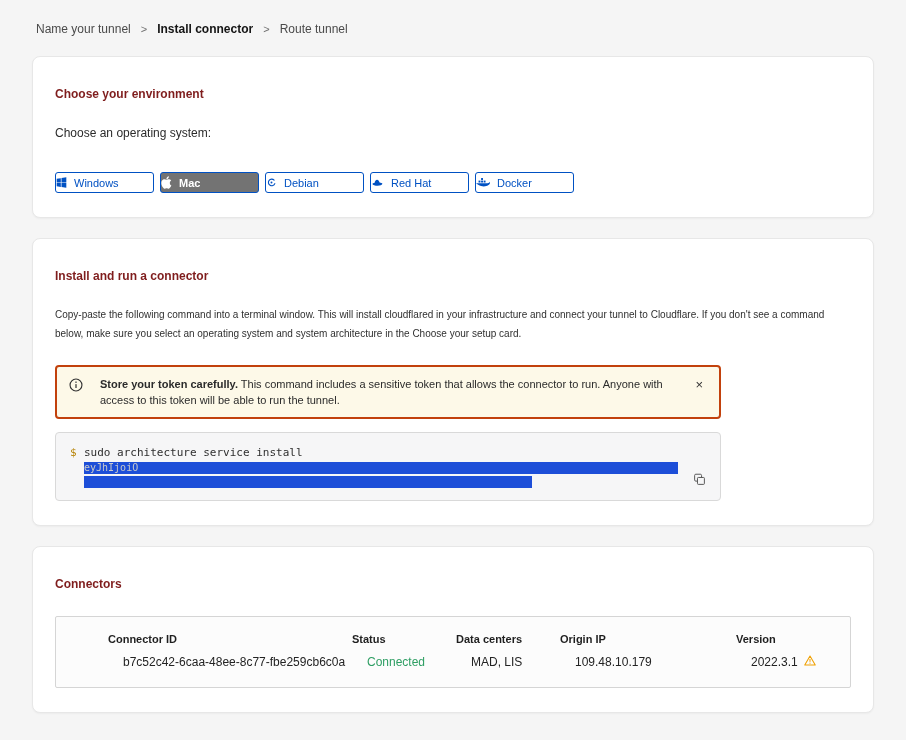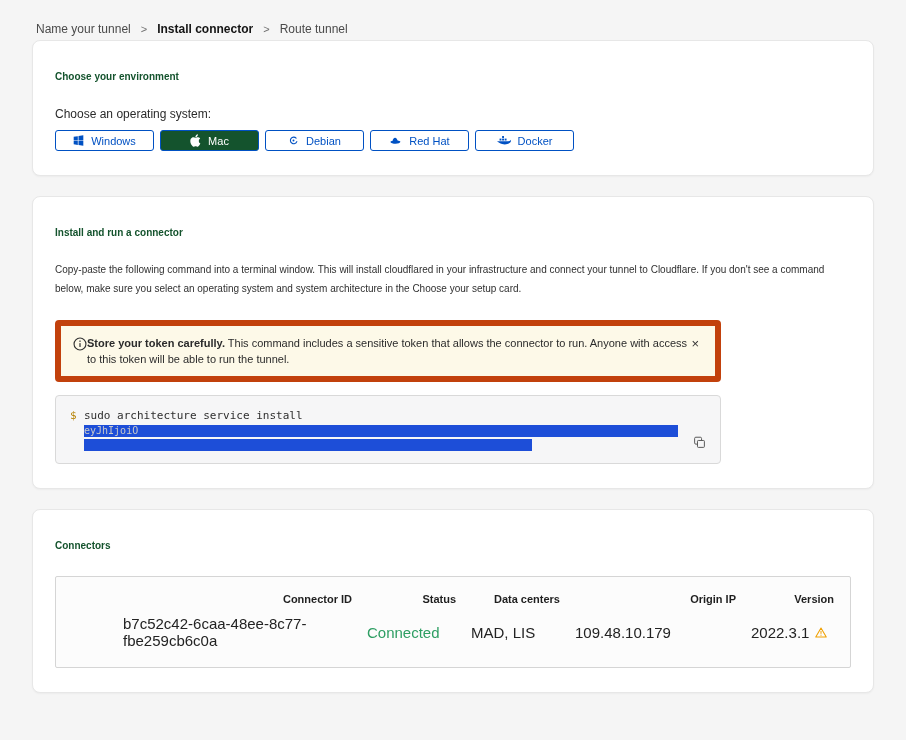--- a/index.html
+++ b/index.html
@@ -6,56 +6,57 @@
   html,body { width: 906px; height: 740px; }
   body {
     background: #f5f5f5;
     font-family: "Liberation Sans", sans-serif;
     color: #1d1d1d;
     overflow: hidden;
   }
   .page { padding: 22px 32px 0; }
 
   
-  .breadcrumb { display: flex; align-items: center; gap: 10px; font-size: 12px; color: #4a4a4a; margin-bottom: 4px; padding-left: 4px; }
+  .breadcrumb { display: flex; align-items: center; gap: 10px; font-size: 12px; color: #4a4a4a; margin-bottom: 20px; padding-left: 4px; }
   .breadcrumb .crumb { cursor: default; }
   .breadcrumb .crumb.active { font-weight: bold; color: #141414; }
   .breadcrumb .sep { color: #707070; font-size: 11px; }
 
   
   .card {
     background: #ffffff;
     border: 1px solid #e7e7e7;
     border-radius: 8px;
     box-shadow: 0 1px 2px rgba(0,0,0,0.04);
     padding: 30px 22px 24px;
     margin-bottom: 20px;
   }
-  .card-title { font-size: 10px; font-weight: bold; color: #14532d; }
+  .card-title { font-size: 12px; font-weight: bold; color: #7f1d1d; }
 
   
   .os-label { font-size: 12px; color: #2b2b2b; margin-top: 25px; margin-bottom: 9px; }
   .os-row { display: flex; gap: 6px; }
   .os-btn {
-    display: flex; align-items: center; justify-content: center; gap: 7px;
+    display: flex; align-items: center; justify-content: flex-start; gap: 7px;
     width: 99px; height: 21px;
     background: #ffffff; color: #0051c3;
     border: 1px solid #0051c3; border-radius: 3px;
     font-family: "Liberation Sans", sans-serif; font-size: 11px;
     cursor: pointer;
-  }
-  .os-btn.selected { background: #14532d; color: #ffffff; }
+    margin-top: 23px;
+  }
+  .os-btn.selected { background: #737373; color: #ffffff; font-weight: bold; }
   .os-icon { display: inline-flex; align-items: center; }
 
   
   .desc { font-size: 10px; line-height: 19px; color: #303030; margin-top: 22px; max-width: 800px; }
   .warning-box {
     margin-top: 22px; max-width: 666px;
-    background: #fdf9e8; border: 6px solid #c2410c; border-radius: 4px;
-    padding: 9px 12px; display: flex; align-items: flex-start; gap: 0;
+    background: #fdf9e8; border: 2px solid #c2410c; border-radius: 4px;
+    padding: 9px 12px; display: flex; align-items: flex-start; gap: 17px;
   }
   .warning-text { font-size: 11px; line-height: 16px; color: #2b2b2b; flex: 1; }
   .warning-text b { font-weight: bold; }
   .warning-close { background: none; border: none; font-size: 13px; color: #333; cursor: pointer; line-height: 13px; padding: 2px 4px; font-family: "Liberation Sans", sans-serif; }
   .warning-icon { margin-top: 2px; flex: none; }
 
   .code-block {
     margin-top: 13px; max-width: 666px;
     background: #f6f6f7; border: 1px solid #d9d9d9; border-radius: 4px;
     padding: 12px 34px 12px 14px;
@@ -71,22 +72,22 @@
   .copy-btn { position: absolute; right: 12px; top: 38px; background: none; border: none; cursor: pointer; padding: 2px; }
 
   
   .conn-table {
     margin-top: 25px;
     border: 1px solid #d5d5d5; border-radius: 2px;
     background: #fcfcfc;
     padding: 16px 16px 18px 52px;
   }
   .t-row { display: grid; grid-template-columns: 244px 104px 104px 176px 1fr; column-gap: 0; align-items: center; }
-  .t-head { font-size: 11px; font-weight: bold; color: #1f1f1f; margin-bottom: 10px; text-align: right; }
-  .t-body { font-size: 15px; color: #232323; padding-left: 15px; }
+  .t-head { font-size: 11px; font-weight: bold; color: #1f1f1f; margin-bottom: 10px; }
+  .t-body { font-size: 12px; color: #232323; padding-left: 15px; }
   .status-connected { color: #2e9e63; }
   .version-cell { display: flex; align-items: flex-start; gap: 6px; }
 </style>
 </head>
 <body>
 
 <div class="page">
 
   <div class="breadcrumb">
     <span class="crumb">Name your tunnel</span>

